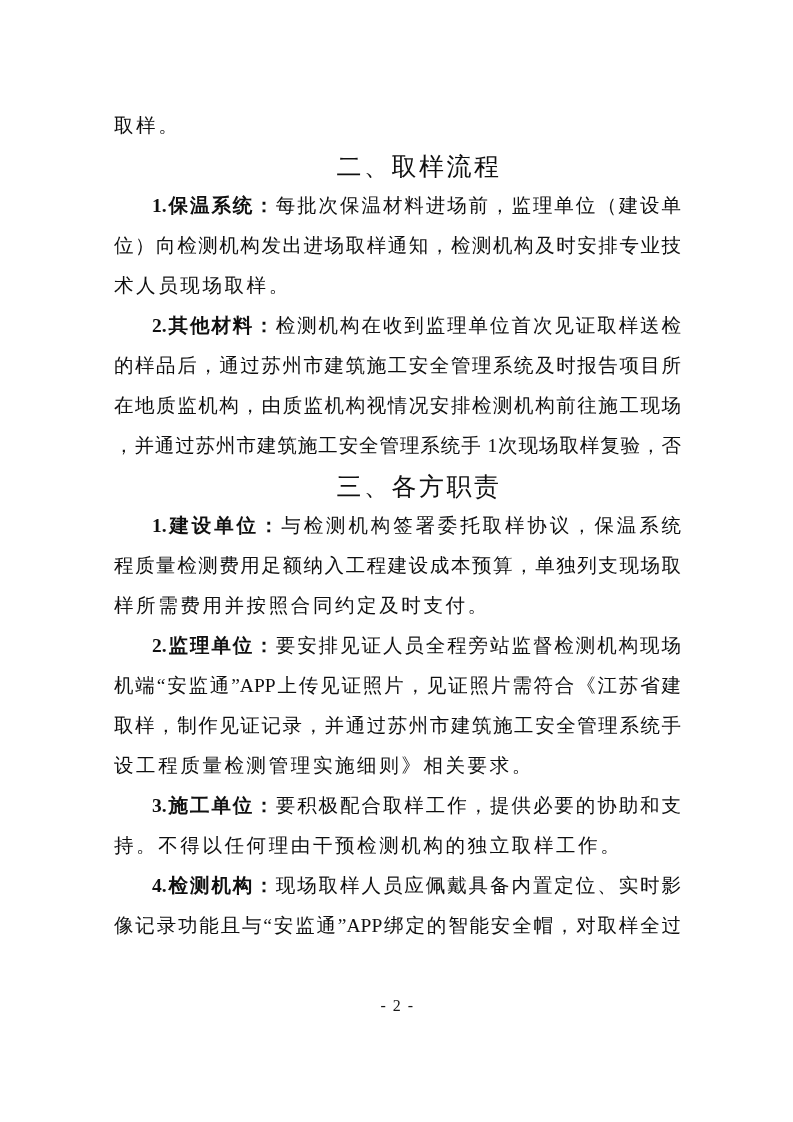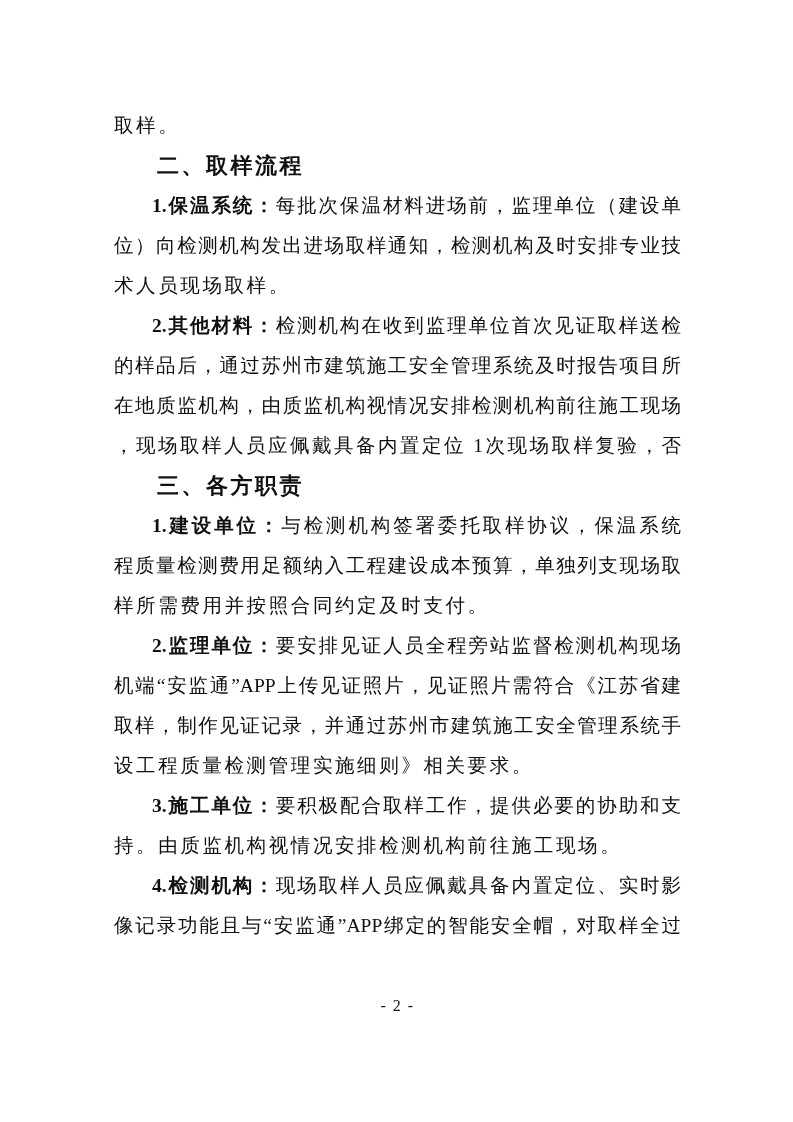--- a/index.html
+++ b/index.html
@@ -33,24 +33,25 @@
   }
   
   .first { text-indent: 38px; font-family: Liberation Serif, serif; }
   
   .end { letter-spacing: 2.6px; }
   
   .lbl { font-weight: 700; }
   
   .heading {
     font-family: "Liberation Sans", "DejaVu Sans", sans-serif;
-    font-weight: 700;
-    font-size: 22px;
+    font-weight: 400;
+    font-size: 25px;
     padding-left: 43px;
     letter-spacing: 2.5px;
+    text-align: center;
   }
   .footer {
     position: absolute;
     left: 114px;
     top: 997px;
     width: 567px;
     text-align: center;
     font-size: 16px;
     letter-spacing: 1.5px;
     color: #181818;
@@ -66,35 +67,35 @@
 
     <div class="ln heading"><span>二、取样流程</span></div>
 
     <div class="ln j first"><b class="lbl">1.保温系统：</b><span>每批次保温材料进场前，监理单位（建设单</span></div>
     <div class="ln j"><span>位）向检测机构发出进场取样通知，检测机构及时安排专业技</span></div>
     <div class="ln end"><span>术人员现场取样。</span></div>
 
     <div class="ln j first"><b class="lbl">2.其他材料：</b><span>检测机构在收到监理单位首次见证取样送检</span></div>
     <div class="ln j"><span>的样品后，通过苏州市建筑施工安全管理系统及时报告项目所</span></div>
     <div class="ln j"><span>在地质监机构，由质监机构视情况安排检测机构前往施工现场</span></div>
-    <div class="ln j"><span>，现场取样人员应佩戴具备内置定位 1次现场取样复验，否</span></div>
+    <div class="ln j"><span>，并通过苏州市建筑施工安全管理系统手 1次现场取样复验，否</span></div>
 
     <div class="ln heading"><span>三、各方职责</span></div>
 
     <div class="ln j first"><b class="lbl">1.建设单位：</b><span>与检测机构签署委托取样协议，保温系统</span></div>
     <div class="ln j"><span>程质量检测费用足额纳入工程建设成本预算，单独列支现场取</span></div>
     <div class="ln end"><span>样所需费用并按照合同约定及时支付。</span></div>
 
     <div class="ln j first"><b class="lbl">2.监理单位：</b><span>要安排见证人员全程旁站监督检测机构现场</span></div>
     <div class="ln j"><span>机端“安监通”APP上传见证照片，见证照片需符合《江苏省建</span></div>
     <div class="ln j"><span>取样，制作见证记录，并通过苏州市建筑施工安全管理系统手</span></div>
     <div class="ln end"><span>设工程质量检测管理实施细则》相关要求。</span></div>
 
     <div class="ln j first"><b class="lbl">3.施工单位：</b><span>要积极配合取样工作，提供必要的协助和支</span></div>
-    <div class="ln end"><span>持。由质监机构视情况安排检测机构前往施工现场。</span></div>
+    <div class="ln end"><span>持。不得以任何理由干预检测机构的独立取样工作。</span></div>
 
     <div class="ln j first"><b class="lbl">4.检测机构：</b><span>现场取样人员应佩戴具备内置定位、实时影</span></div>
     <div class="ln j"><span>像记录功能且与“安监通”APP绑定的智能安全帽，对取样全过</span></div>
 
   </div>
 
   <div class="footer">- 2 -</div>
 </div>
 
 </body></html>

